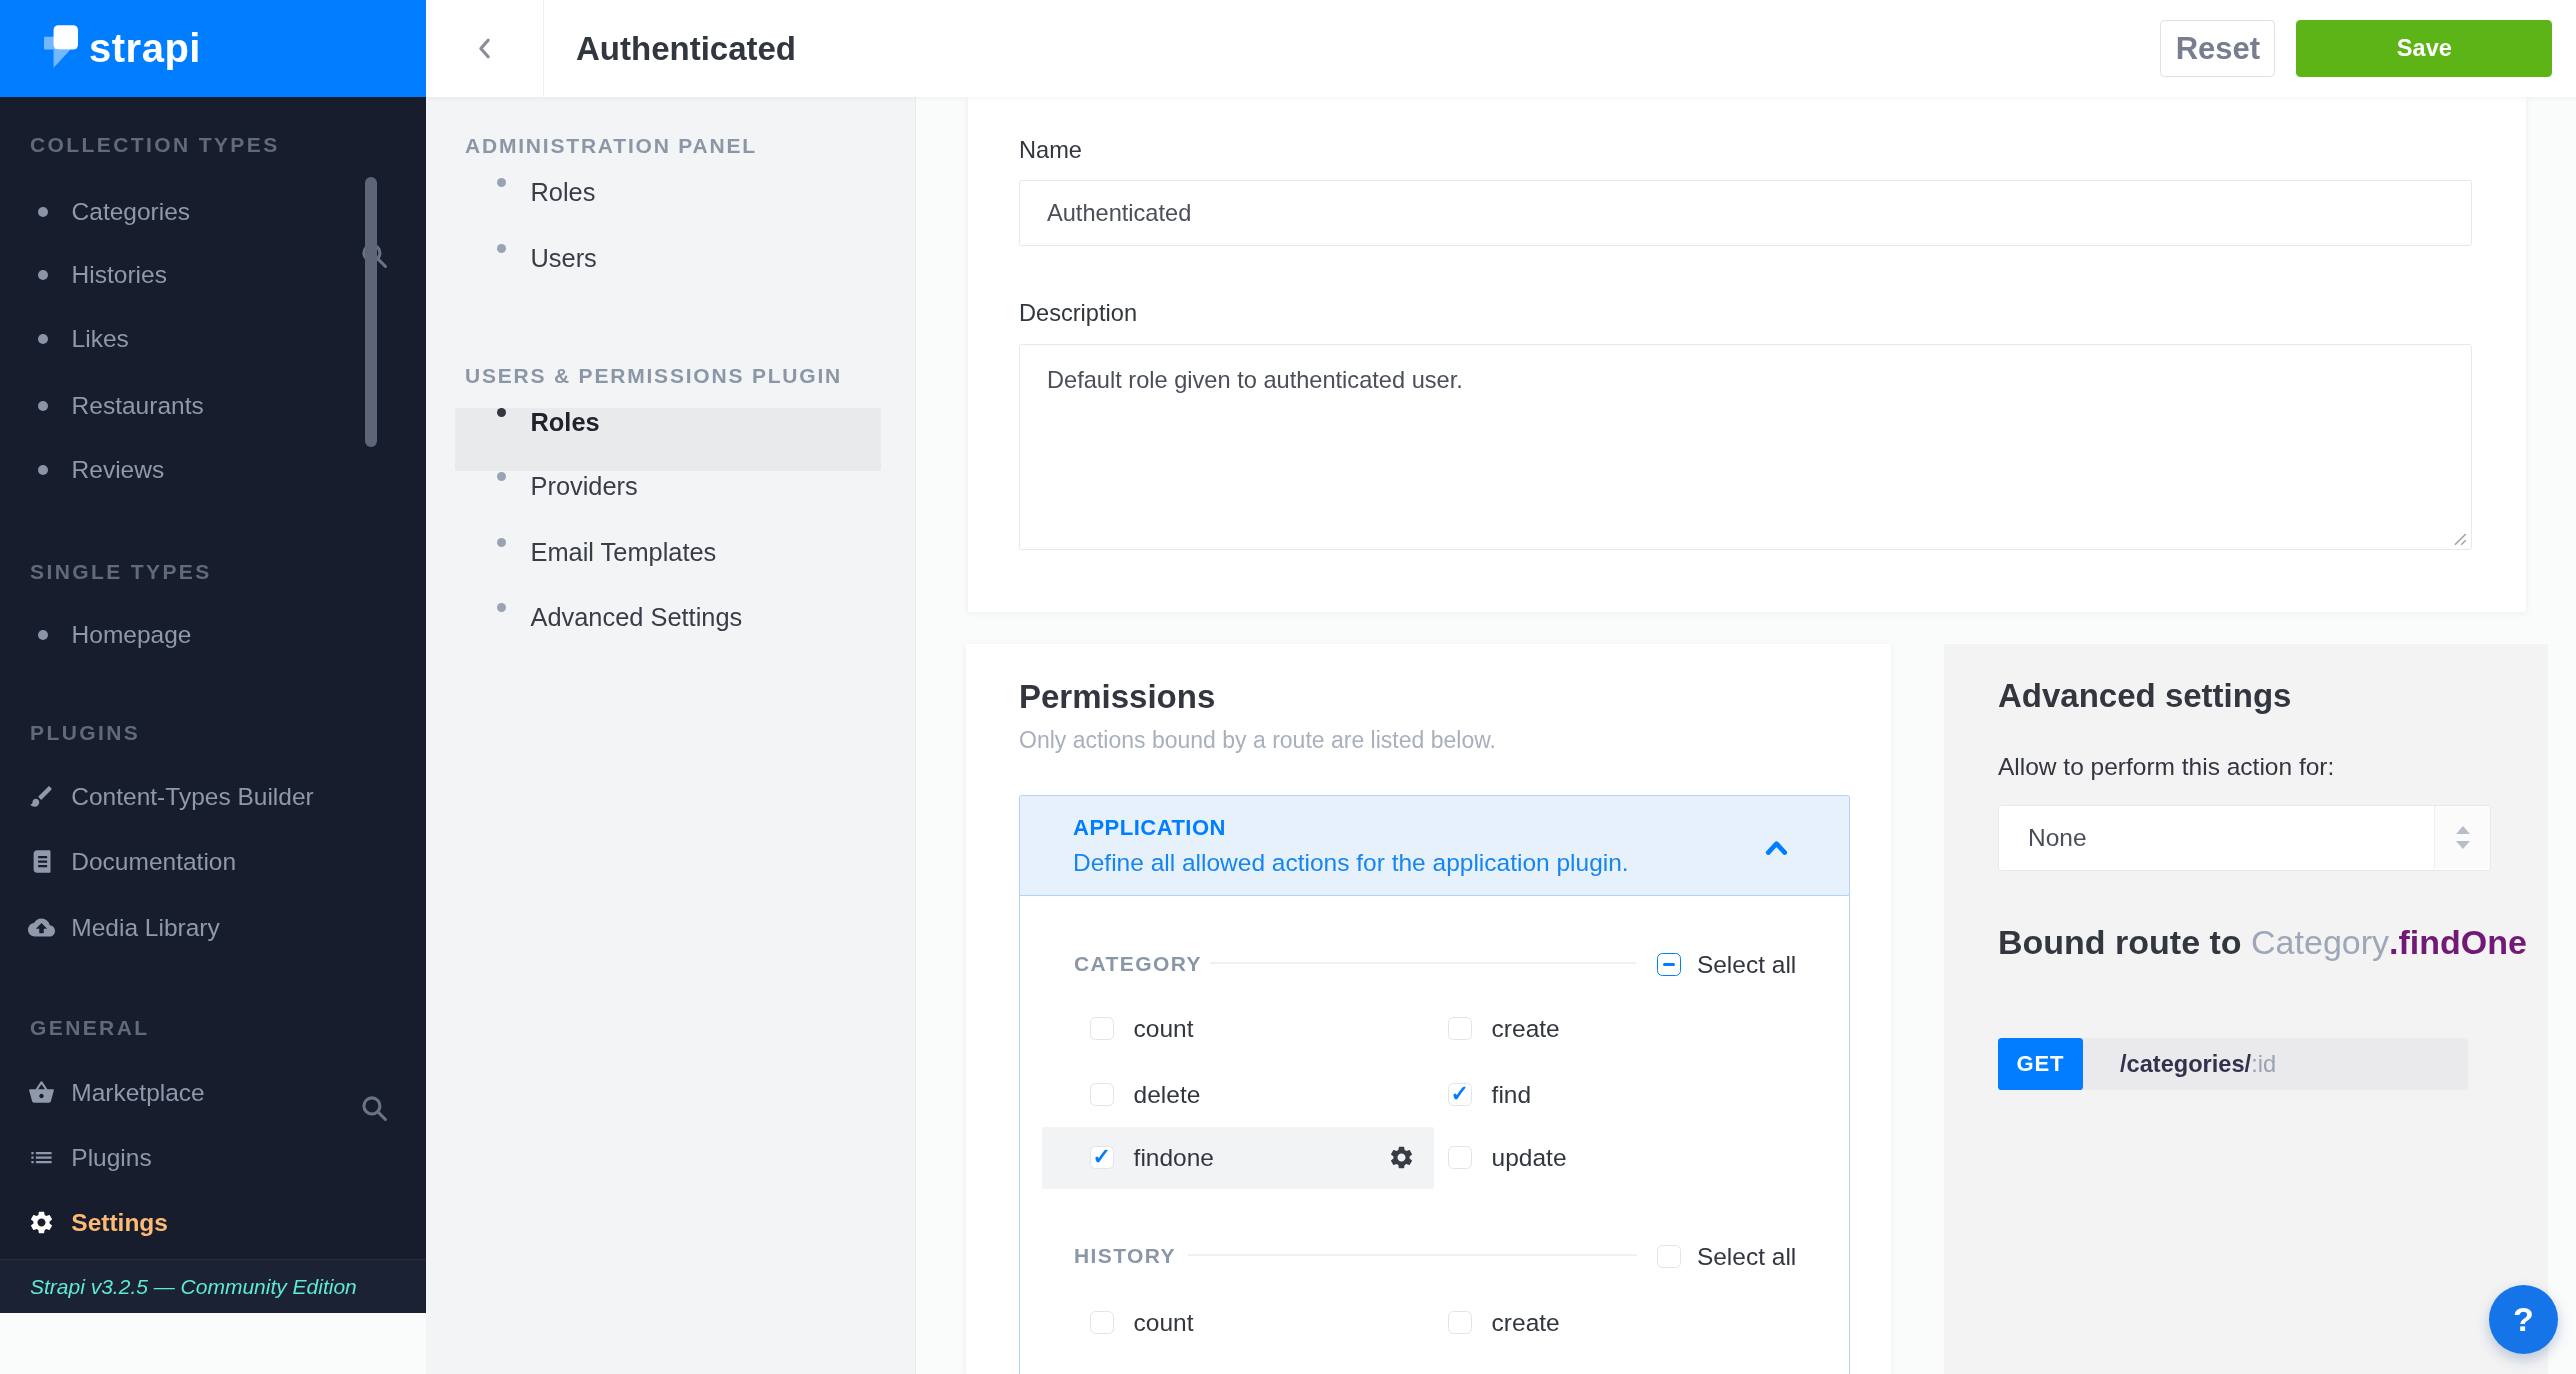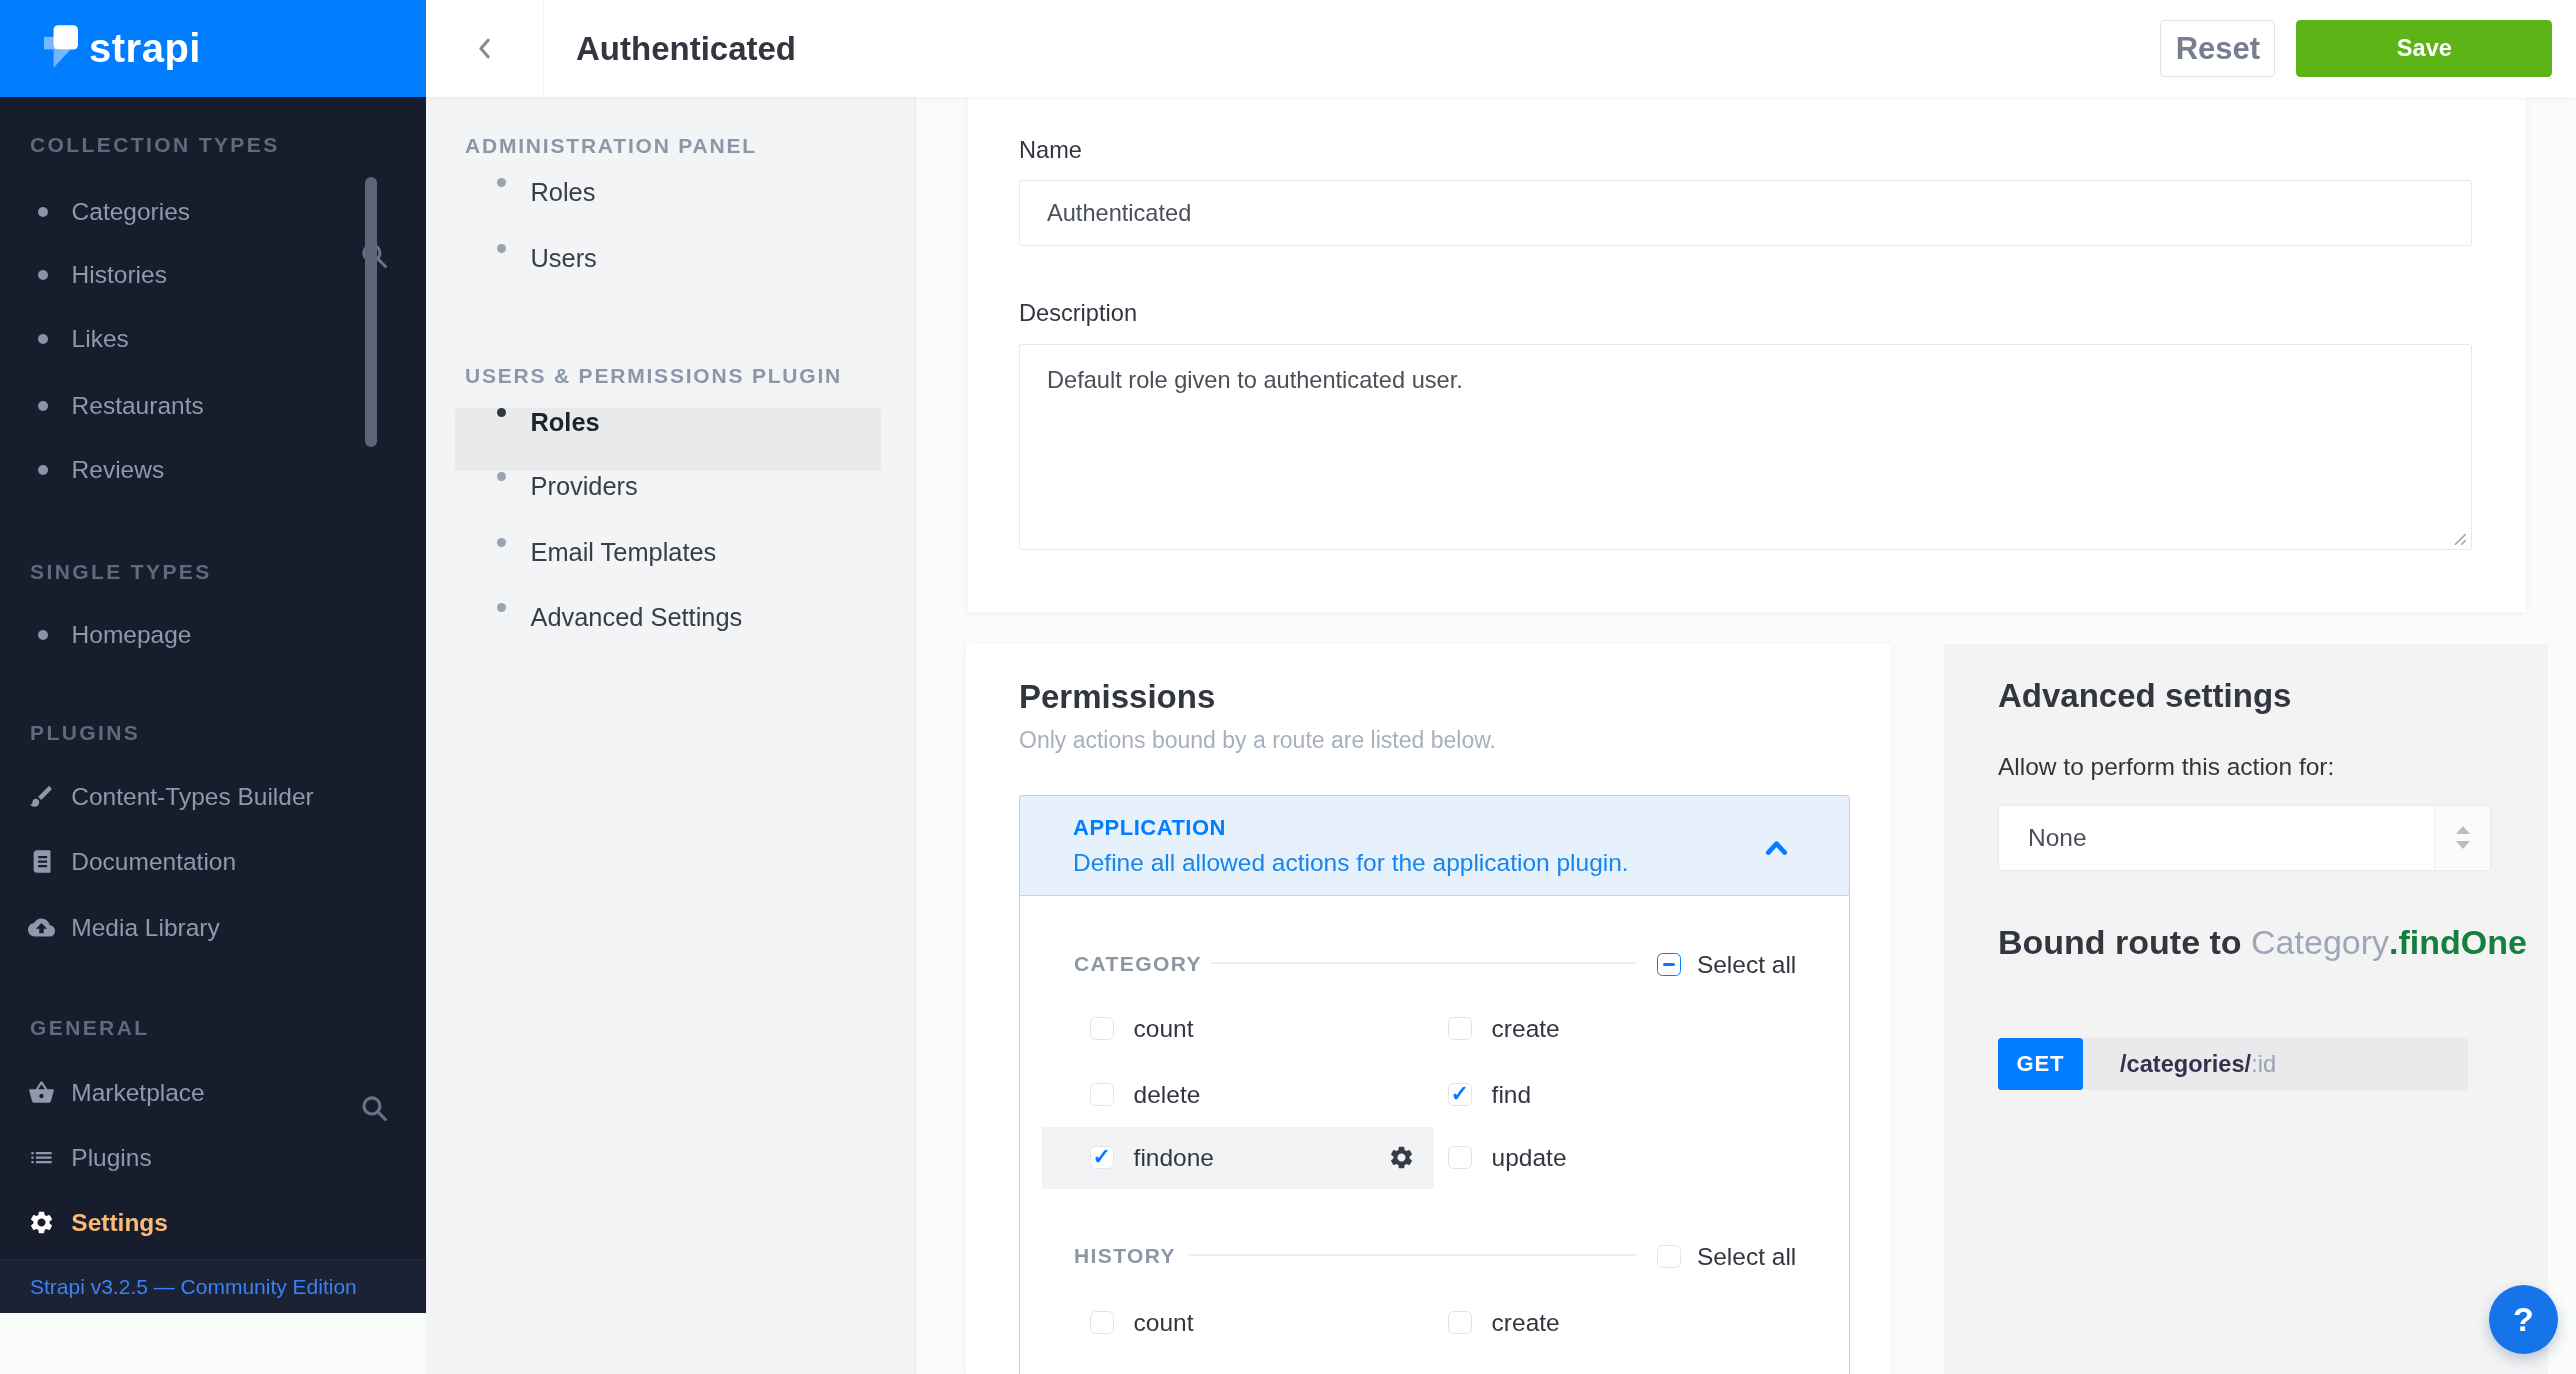--- a/index.html
+++ b/index.html
@@ -17,21 +17,21 @@
   .sb-search { position:absolute; left:359px; width:31px; height:31px; cursor:pointer; }
   .sb-item { position:absolute; left:0; width:426px; height:65px; display:flex; align-items:center; cursor:pointer; }
   .sb-bullet { width:10px; height:10px; border-radius:50%; background:#8a94a6; margin-left:38px; flex:none; }
   .sb-item-label { margin-left:23.6px; font-size:24.5px; color:#8f99aa; }
   .sb-icon { width:27px; height:27px; margin-left:28px; flex:none; }
   .sb-icon + .sb-item-label { margin-left:16.3px; }
   .sb-item.active .sb-item-label { color:#fdba74; font-weight:bold; }
   .sb-scroll { position:absolute; left:365px; top:177px; width:11.8px; height:270px; border-radius:6.3px; background:#5d6576; cursor:pointer; }
   .sb-footer { position:absolute; left:0; bottom:0; width:426px; height:54px; background:#1b2233; border-top:0.9px solid rgba(255,255,255,.05);
                display:flex; align-items:center; padding-left:30px; }
-  .sb-footer a { color:#3b82f6; font-size:21px; text-decoration:none; cursor:pointer; }
+  .sb-footer a { color:#5eead4; font-size:21px; text-decoration:none; cursor:pointer;font-style:italic; }
 
   
   .header { position:absolute; left:426px; top:0; width:2150px; height:97px; background:#ffffff; z-index:4;
             box-shadow:0 1.8px 5.4px rgba(40,50,60,.06); display:flex; align-items:center; }
   .back-zone { width:118px; height:97px; border-right:1.8px solid #f1f1f4; display:flex; align-items:center; justify-content:center; cursor:pointer; flex:none; }
   .page-title { margin-left:32px; font-size:33px; font-weight:600; color:#32363f; }
   .header-actions { position:absolute; right:23.6px; top:20px; display:flex; gap:21px; }
   .btn-reset { width:115px; height:57px; background:#fff; border:1.8px solid #dfe0e6; border-radius:4.5px;
                font-size:31px; font-weight:600; color:#787e8f; display:flex; align-items:center; justify-content:center; cursor:pointer; }
   .btn-save { width:256px; height:57px; border:none; border-radius:4.5px; font-size:23.6px; font-weight:600; color:#fff;
@@ -96,21 +96,21 @@
                 border-radius:2.7px; display:flex; align-items:center; cursor:pointer; }
   .adv-select-value { margin-left:29px; font-size:24.5px; color:#4a4f59; }
   .select-arrows { position:absolute; right:0; top:0; width:56px; height:63px; background:#fbfbfc; border-left:0.9px solid #efeff2;
                    display:flex; flex-direction:column; align-items:center; justify-content:center; gap:6.3px; border-radius:0 2.7px 2.7px 0; }
   .tri-up { width:0; height:0; border-left:7.3px solid transparent; border-right:7.3px solid transparent; border-bottom:8.2px solid #b7bdc9; }
   .tri-down { width:0; height:0; border-left:7.3px solid transparent; border-right:7.3px solid transparent; border-top:8.2px solid #b7bdc9; }
 
   .bound-route { position:absolute; left:54px; top:279px; font-size:34px; }
   .br-prefix { font-weight:bold; color:#32363f; }
   .br-controller { color:#9ea7b8; }
-  .br-action { font-weight:bold; color:#15803d; }
+  .br-action { font-weight:bold; color:#701a75; }
 
   .route-bar { position:absolute; left:54px; top:394px; width:470px; height:52px; background:#eaeaec; border-radius:3.6px;text-align:center; }
   .method-badge { position:absolute; left:0; top:0; width:85px; height:52px; background:#007eff; border-radius:3.6px;
                   display:flex; align-items:center; justify-content:center; color:#fff; font-size:22px; font-weight:bold; letter-spacing:0.9px; }
   .route-path { position:absolute; left:122px; top:0; height:52px; display:flex; align-items:center; font-size:23.6px; }
   .rp-bold { font-weight:bold; color:#32324d; }
   .rp-param { color:#9aa3b4; }
 
   .help-fab { position:absolute; left:2489px; top:1285px; width:69px; height:69px; border-radius:50%; background:#1574e8;
               display:flex; align-items:center; justify-content:center; color:#fff; font-size:34px; font-weight:bold;

